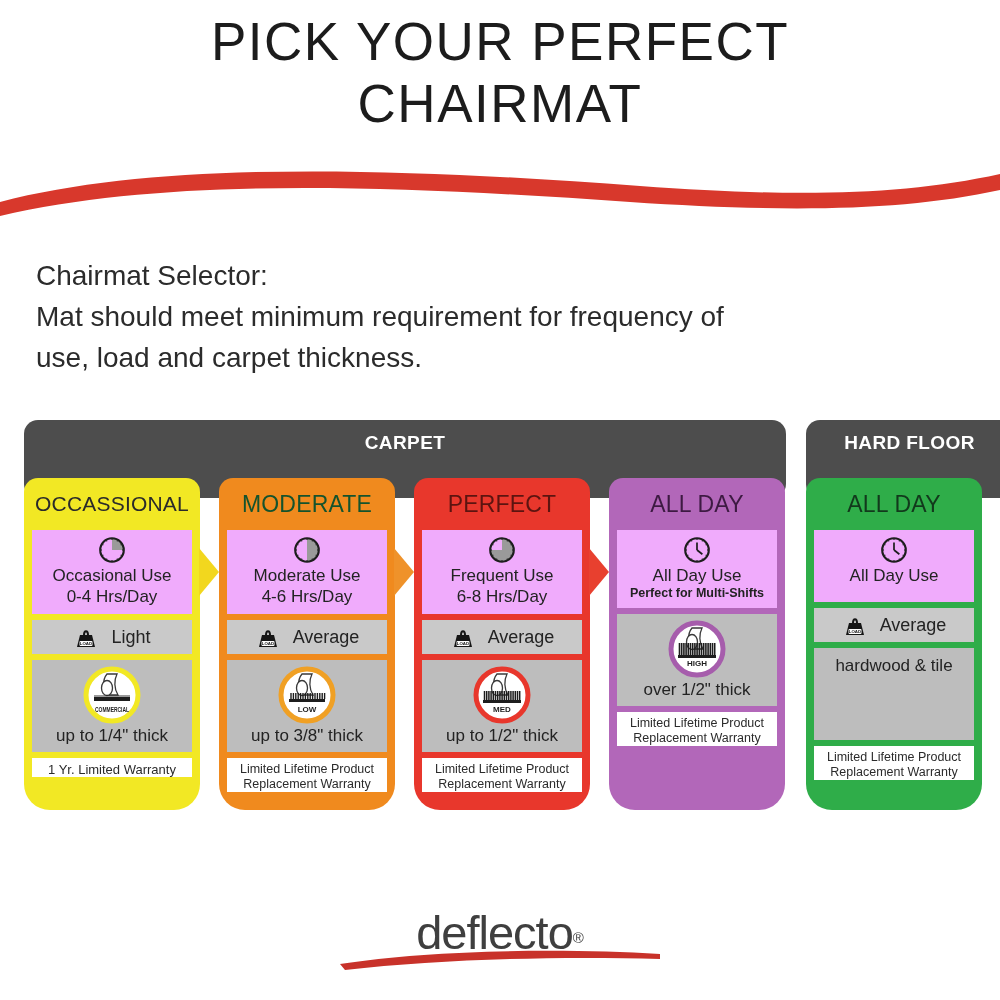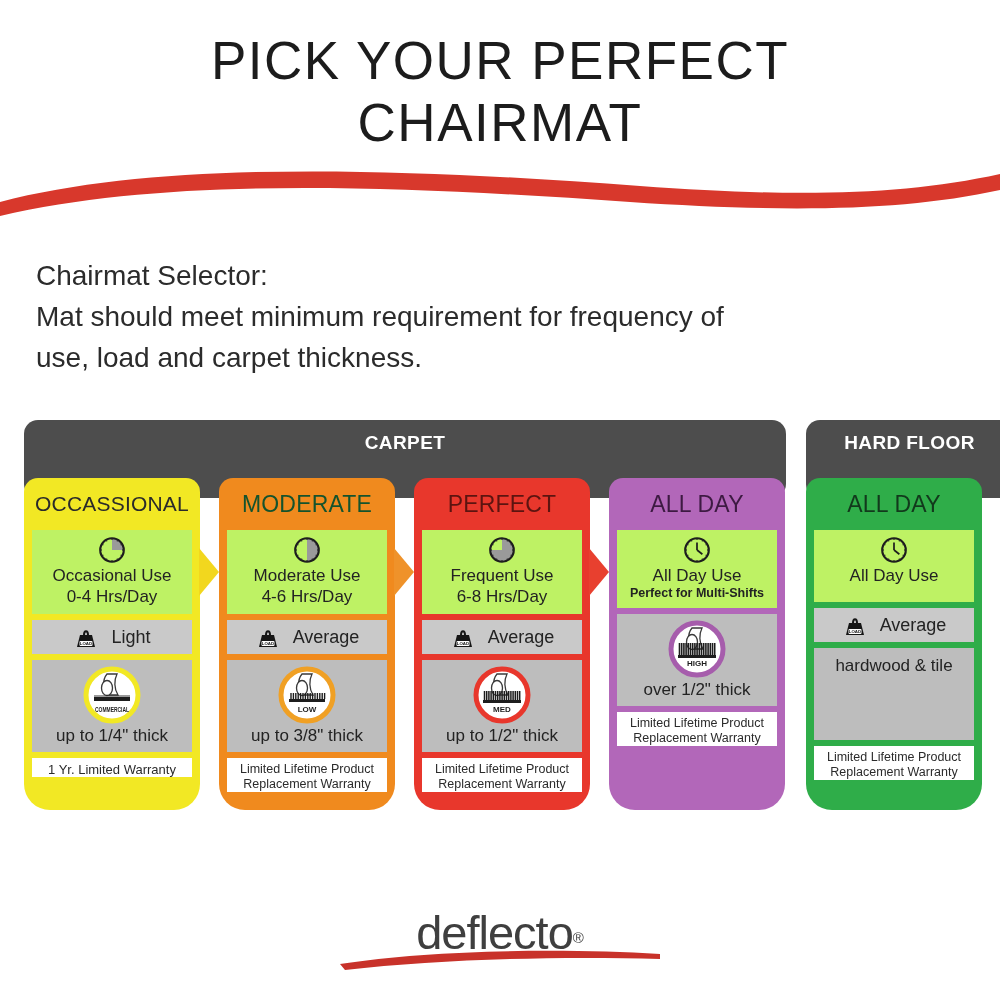--- a/index.html
+++ b/index.html
@@ -5,21 +5,21 @@
   * { box-sizing: border-box; margin: 0; padding: 0; }
   html, body {
     width: 1000px; height: 1000px;
     background: #ffffff;
     font-family: "Liberation Sans", sans-serif;
     overflow: hidden;
   }
   #page { position: relative; width: 1000px; height: 1000px; background:#fff; }
 
   
-  .title-block { position:absolute; top: 30px; left:0; width:1000px; text-align:center; }
+  .title-block { position:absolute; top: 11px; left:0; width:1000px; text-align:center; }
   .title-line {
     font-family: "Liberation Sans", sans-serif;
     font-size: 53px;
     letter-spacing: 1.5px;
     color: #1c1c1c;
     font-weight: 400;
     line-height: 62px;
   }
 
   
@@ -55,21 +55,21 @@
   }
   .col-head {
     position:relative; height:52px; line-height:52px;
     text-align:center; font-size:23px; letter-spacing:0.2px;
     color:#2a2a2a; z-index:3;
   }
 
   .col-body { position:relative; z-index:3; padding:0 8px; }
 
   .cell {
-    background:#bef264; margin-bottom:6px;
+    background:#f0abfc; margin-bottom:6px;
     padding:5px 4px 7px; text-align:center;
   }
   .cell.use { min-height:72px; }
   .cell.load {
     background:#c9c9c9; min-height:34px;
     display:flex; align-items:center; justify-content:center; gap:12px;
     padding:4px 4px;
   }
   .cell.thick {
     background:#bdbdbd; min-height:92px; padding-top:6px; padding-bottom:6px;

